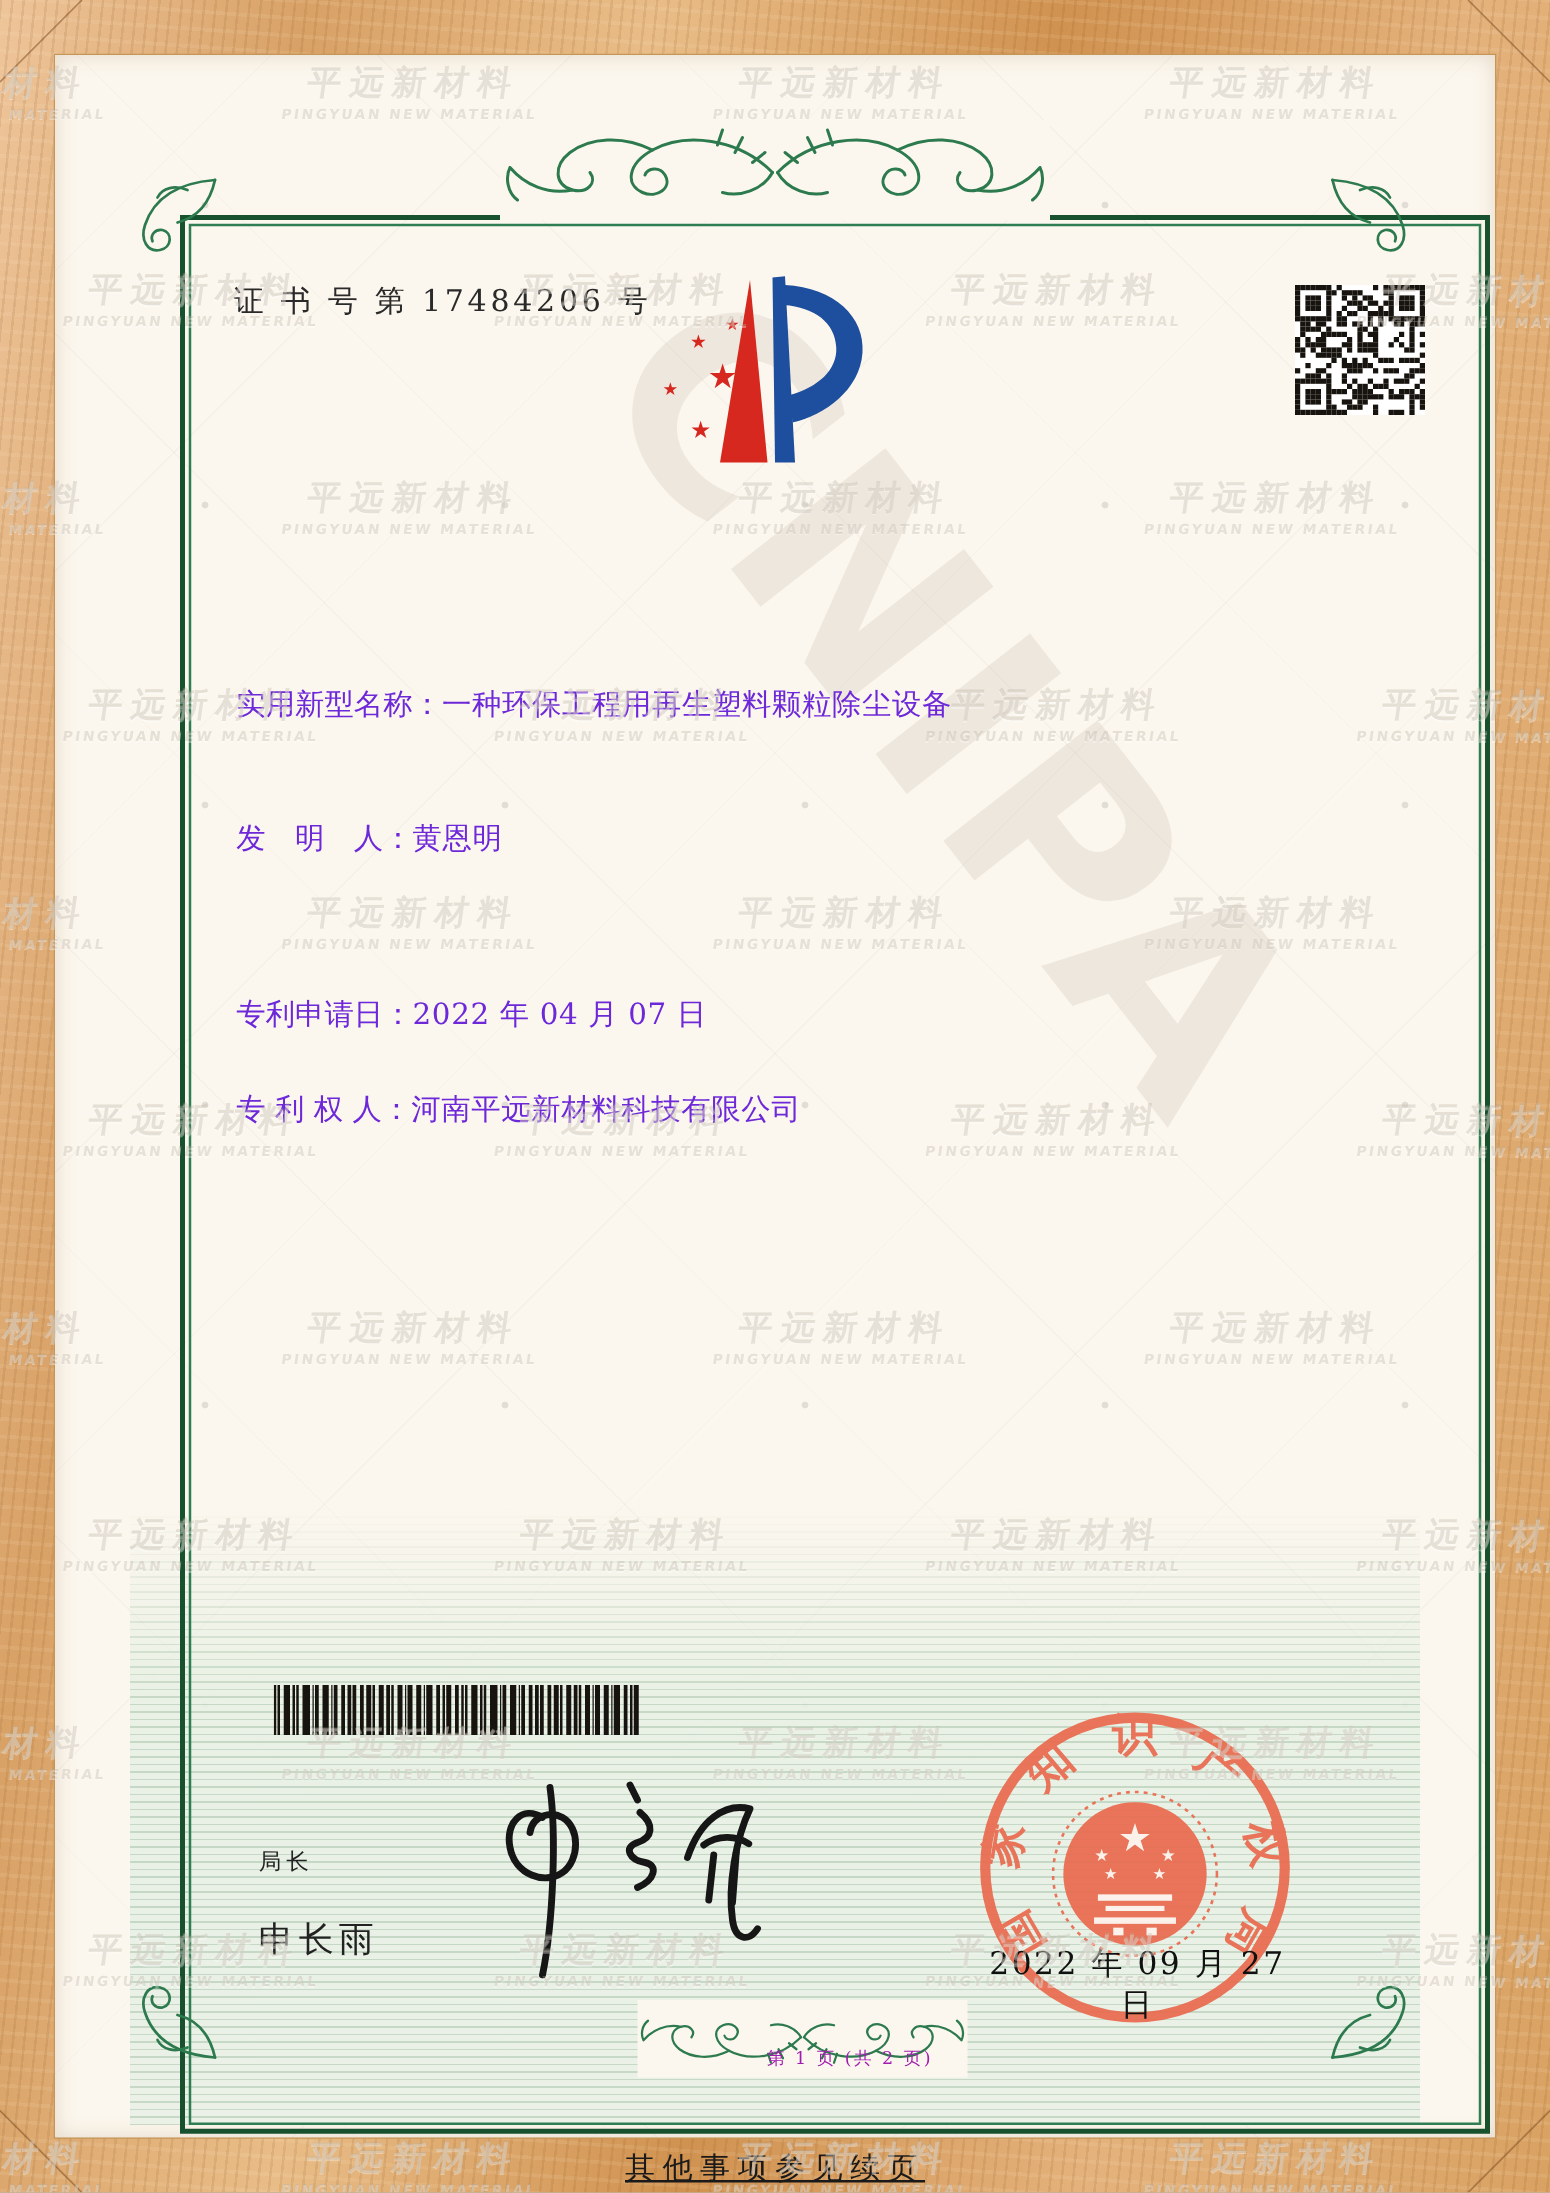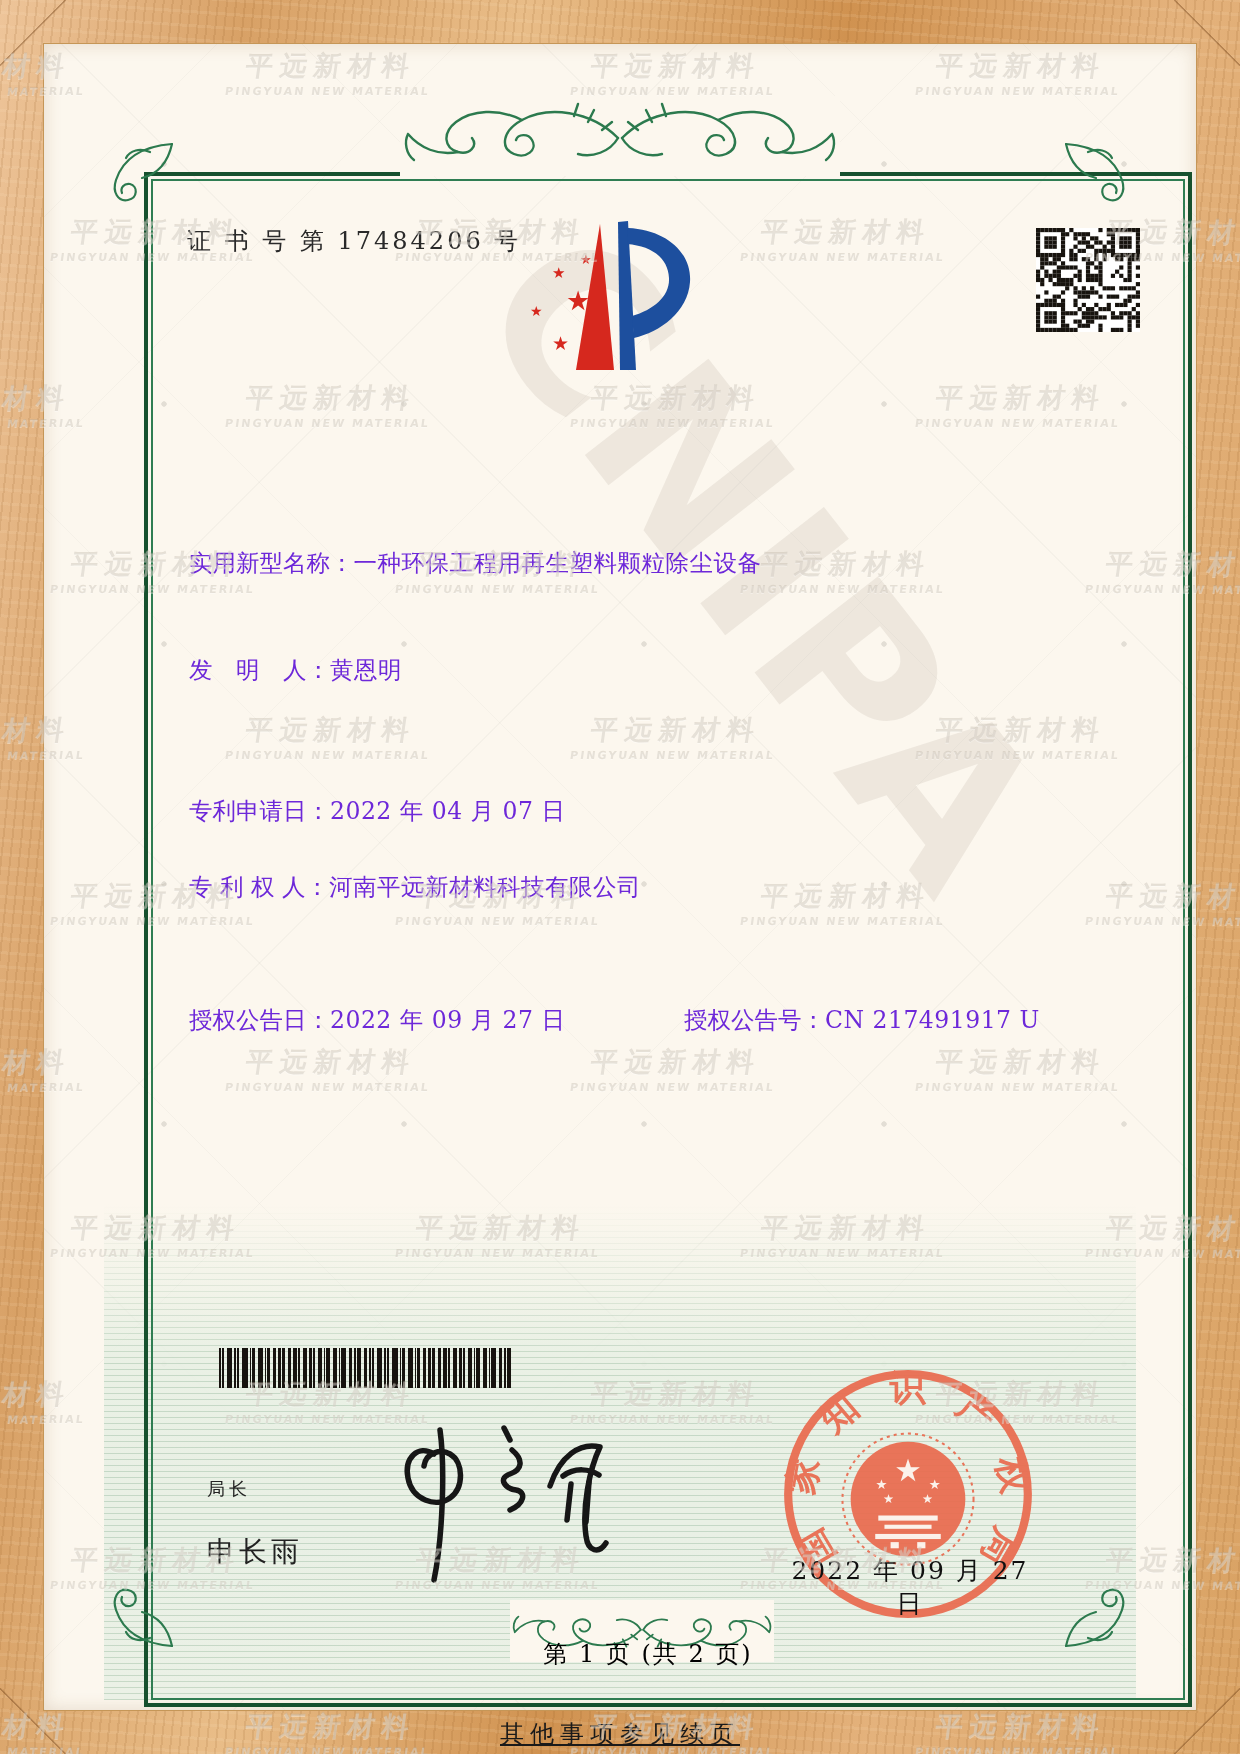--- a/index.html
+++ b/index.html
@@ -67,22 +67,22 @@
   .barcode{position:absolute;left:175px;top:1304px;}
   .sig-title{position:absolute;left:163px;top:1433px;font-family:Liberation Mono, monospace;
     font-size:18px;color:#222;letter-spacing:4px;}
   .sig-name{position:absolute;left:163px;top:1489px;font-family:"DejaVu Sans",sans-serif;
     font-size:28px;color:#222;letter-spacing:4px;}
   .signature-svg{position:absolute;left:338px;top:1370px;}
   .seal{position:absolute;left:736px;top:1322px;width:256px;height:256px;
     mix-blend-mode:multiply;opacity:.93;}
   .seal-date{position:absolute;left:742px;top:1510px;width:248px;text-align:center;
     font-size:25px;color:#101010;letter-spacing:2px;z-index:7;}
-  .page-footer{position:absolute;left:84px;top:1594px;width:1040px;text-align:center;
-    font-size:24px;color:#000000;letter-spacing:2px;}
+  .page-footer{position:absolute;left:116px;top:1594px;width:1040px;text-align:center;
+    font-size:14px;color:#a21caf;letter-spacing:2px;}
   .continuation{position:absolute;left:0;top:1674px;width:100%;text-align:center;
     font-size:24px;color:#1a1a1a;letter-spacing:6px;text-decoration:underline;}
 
   
   #wm-layer{position:absolute;inset:0;z-index:9;pointer-events:none;overflow:hidden;}
   .wm-tile{position:absolute;width:330px;text-align:center;transform:skewX(-8deg);
     color:rgba(186,176,162,.34);text-shadow:0 1px 0 rgba(255,255,255,.35);}
   .wm-cn{font-family:"DejaVu Sans",sans-serif;font-weight:bold;font-size:27px;letter-spacing:7px;}
   .wm-en{font-family:"DejaVu Sans",sans-serif;font-weight:bold;font-size:11px;letter-spacing:2px;margin-top:1px;}
 </style>
@@ -504,28 +504,20 @@
 
       <div class="field" style="top:751px">
         <span class="flabel">专利申请日：</span><span class="fvalue">2022 年 04 月 07 日</span>
       </div>
 
       <div class="field" style="top:827px">
         <span class="flabel">专 利 权 人：</span><span class="fvalue">河南平远新材料科技有限公司</span>
       </div>
 
 
-      <div class="field" style="top:960px;width:950px">
-        <span>
-          <span class="flabel">授权公告日：</span><span class="fvalue">2022 年 09 月 27 日</span>
-        </span>
-        <span class="grant2">
-          <span class="flabel">授权公告号：</span><span class="fvalue">CN 217491917 U</span>
-        </span>
-      </div>
 
       <div class="body-text">
       </div>
 
       <svg class="barcode" id="bc-svg" width="300" height="40" viewBox="0 0 300 40">
           <rect x="0" y="0" width="2" height="40" fill="#17130e"></rect>
           <rect x="3" y="0" width="2" height="40" fill="#17130e"></rect>
           <rect x="8" y="0" width="5" height="40" fill="#17130e"></rect>
           <rect x="15" y="0" width="2" height="40" fill="#17130e"></rect>
           <rect x="18" y="0" width="2" height="40" fill="#17130e"></rect>

